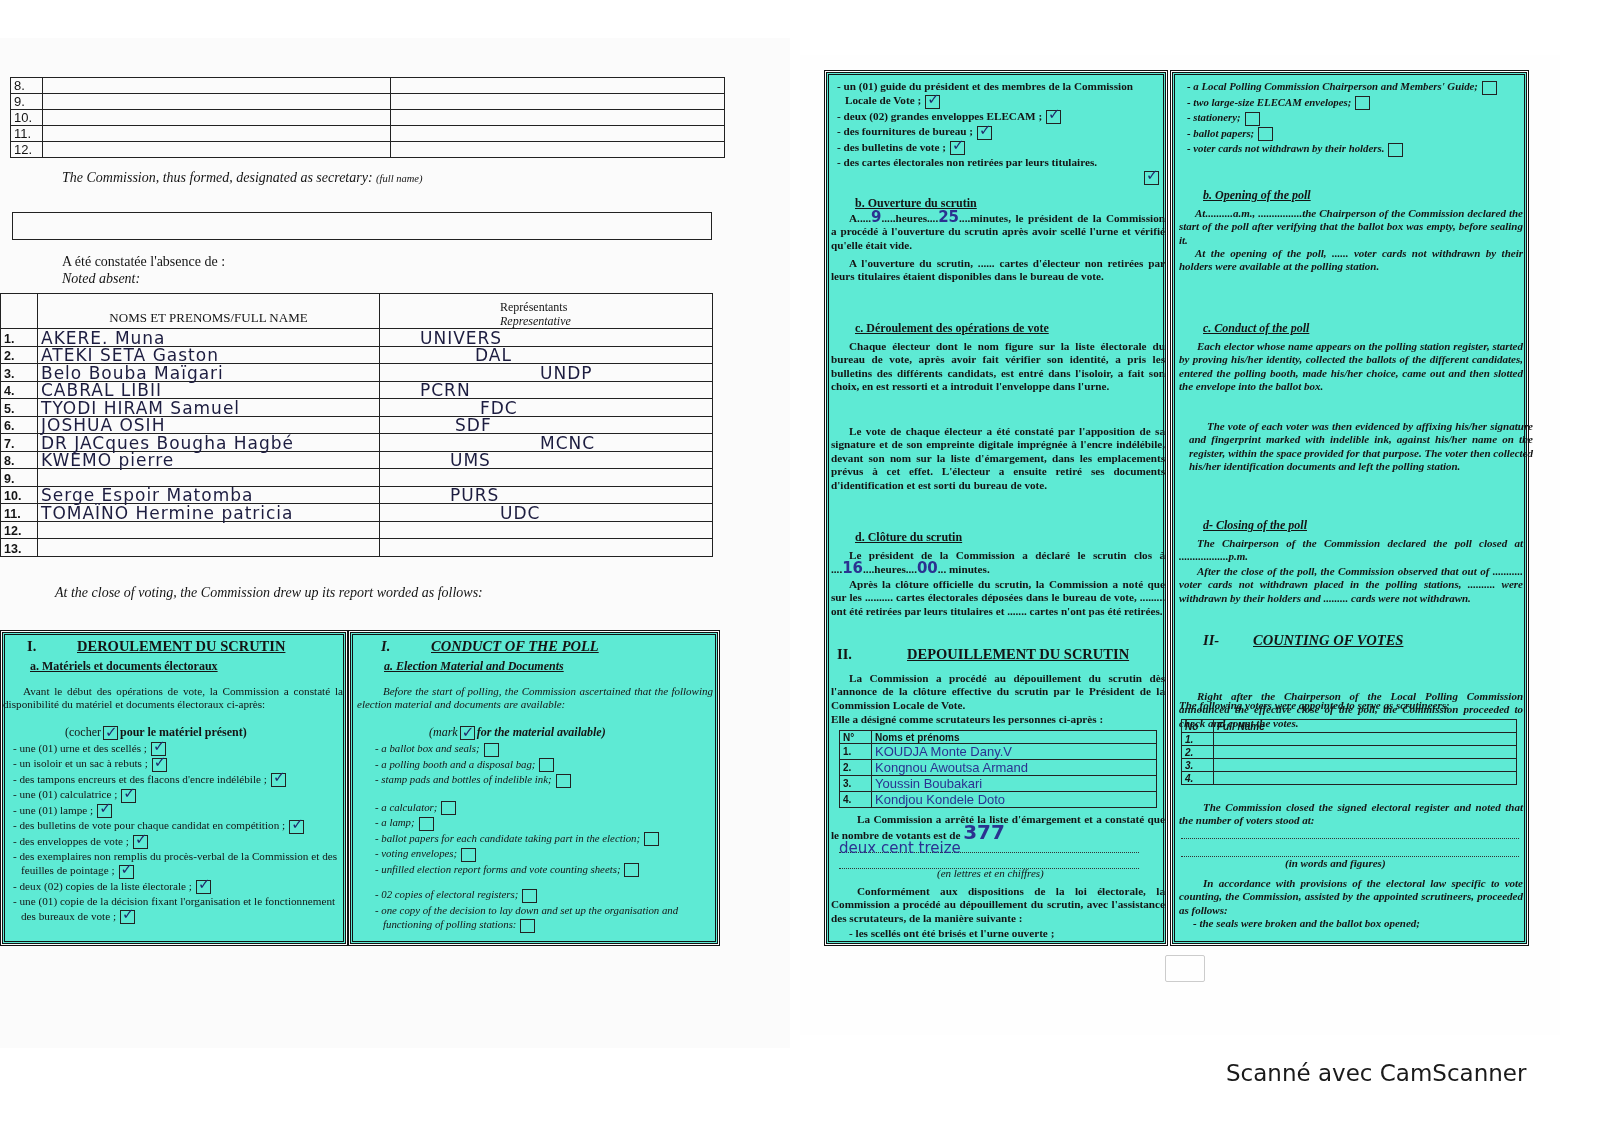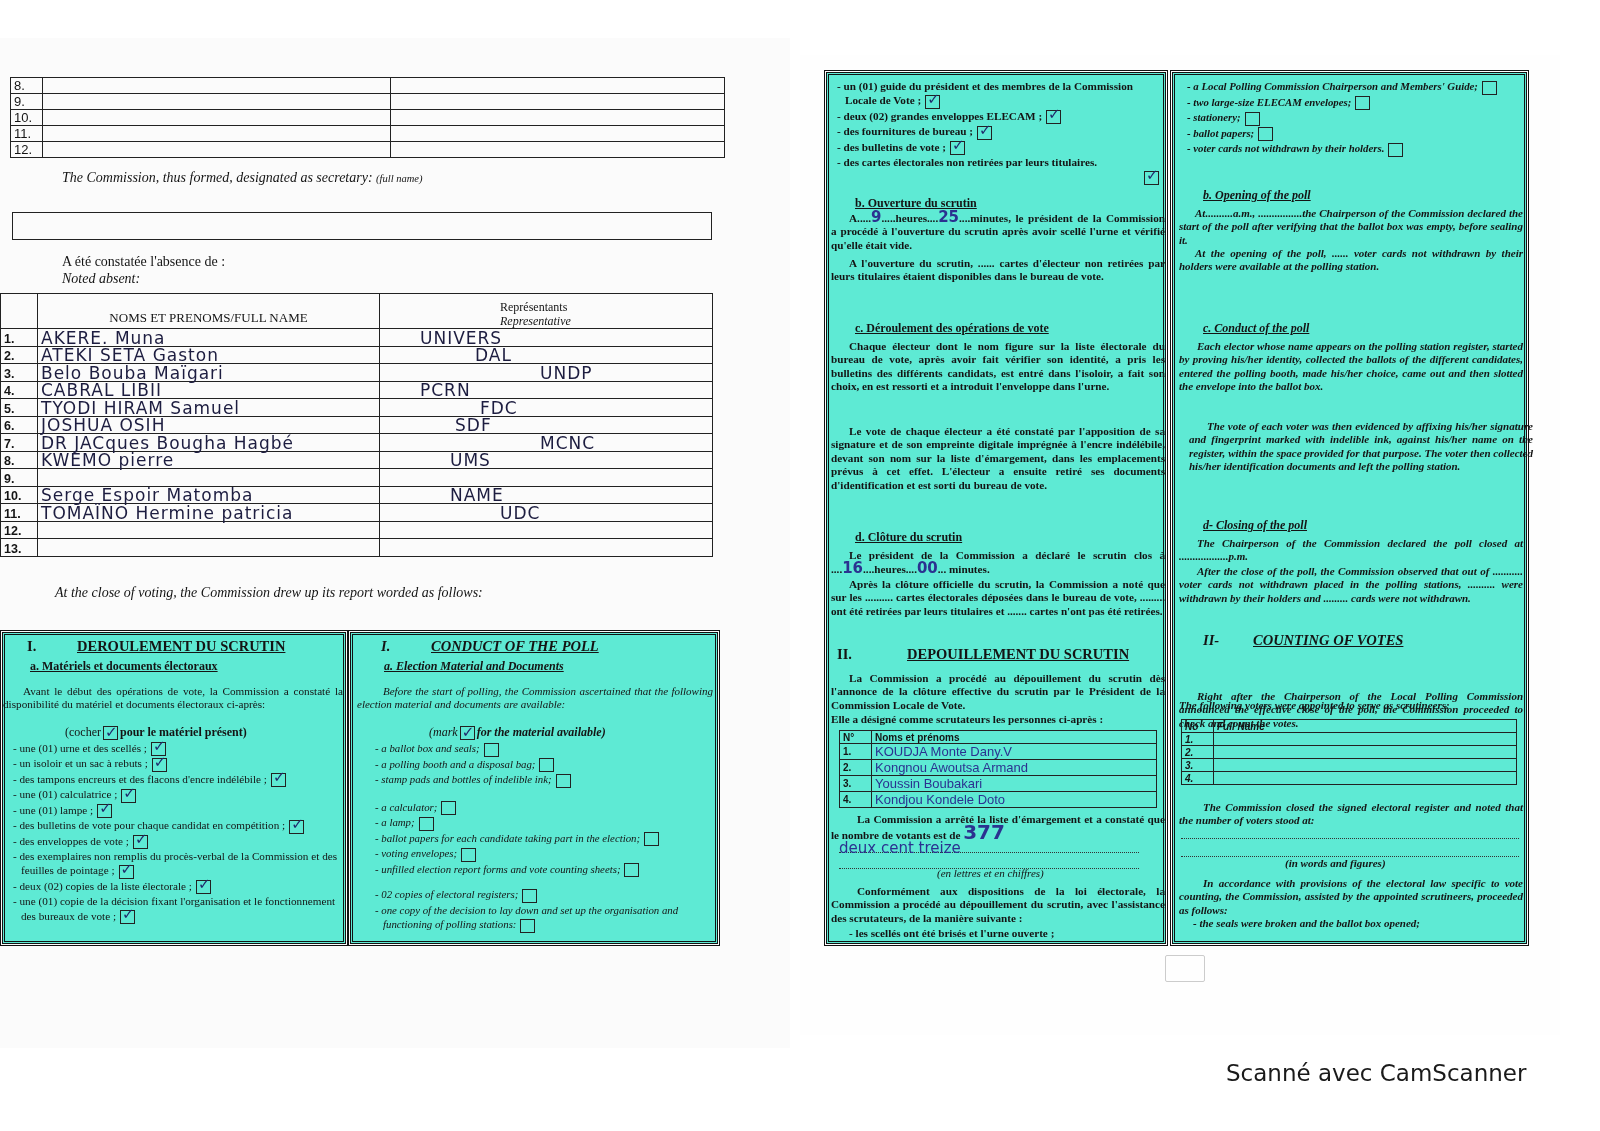--- a/index.html
+++ b/index.html
@@ -161,21 +161,21 @@
         <td class="hw" style="padding-left:70px">UMS</td>
       </tr>
     <tr>
         <td class="num">9.</td>
         <td class="name hw"></td>
         <td class="hw"></td>
       </tr>
     <tr>
         <td class="num">10.</td>
         <td class="name hw">Serge Espoir Matomba</td>
-        <td class="hw" style="padding-left:70px">NAME</td>
+        <td class="hw" style="padding-left:70px">PURS</td>
       </tr>
     <tr>
         <td class="num">11.</td>
         <td class="name hw" style="white-space:nowrap">TOMAÏNO Hermine patricia</td>
         <td class="hw" style="padding-left:120px">UDC</td>
       </tr>
     <tr>
         <td class="num">12.</td>
         <td class="name hw"></td>
         <td class="hw"></td>

